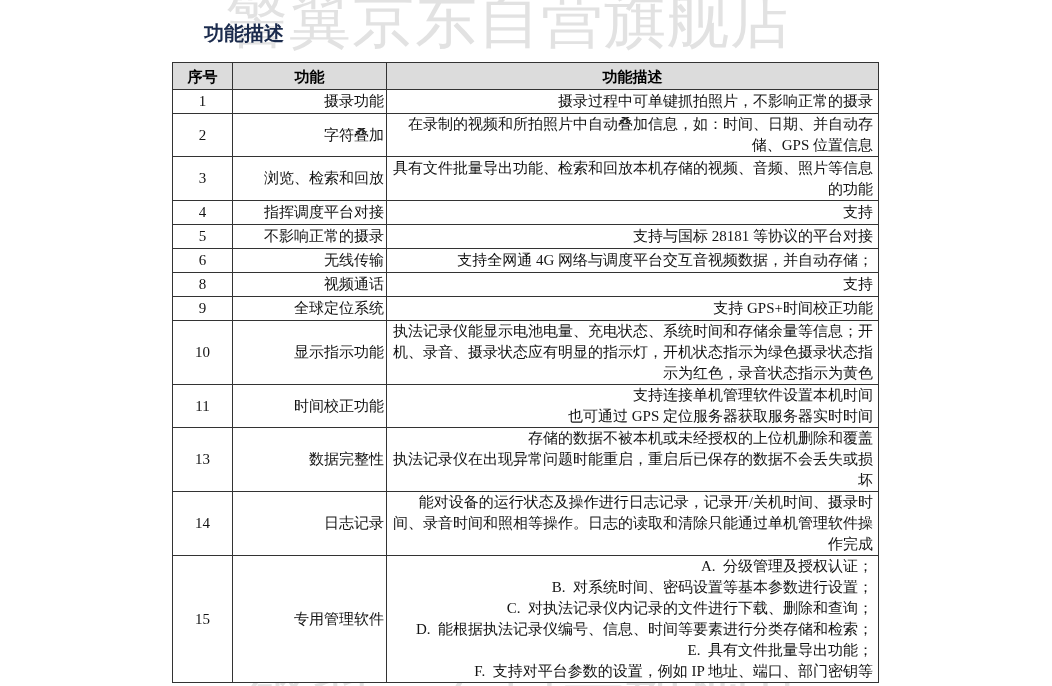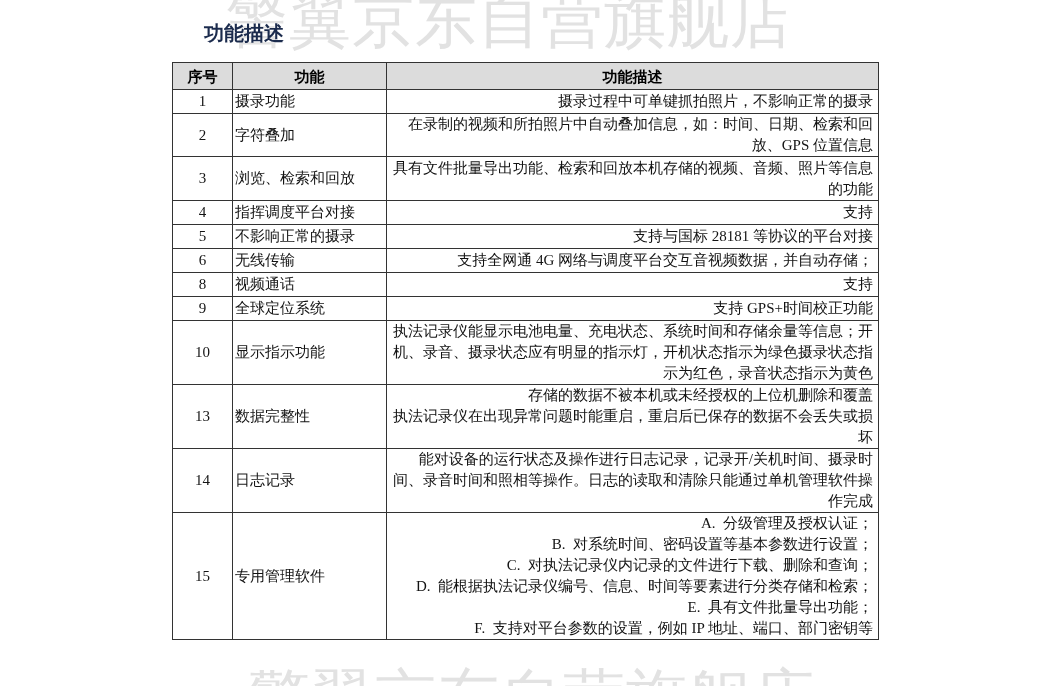--- a/index.html
+++ b/index.html
@@ -66,21 +66,21 @@
   table.features th {
     background: var(--header_bg, #dcdcdc);
     font-family: "Liberation Sans", sans-serif;
     font-weight: bold;
     font-size: 15px;
     text-align: center;
     height: 24px;
     color: #000;
   }
   td.c-no   { text-align: center; font-size: 15px; }
-  td.c-func { text-align: left; padding: 0 2px; }
+  td.c-func { text-align: right; padding: 0 2px; }
   td.c-desc {
     text-align: right;
     padding: 0 5px;
     white-space: pre-wrap;
     word-break: break-all;
   }
 </style>
 </head>
 <body>
 
@@ -106,21 +106,21 @@
     </thead>
     <tbody>
       <tr style="height:22px">
         <td class="c-no">1</td>
         <td class="c-func">摄录功能</td>
         <td class="c-desc">摄录过程中可单键抓拍照片，不影响正常的摄录</td>
       </tr>
       <tr style="height:42px">
         <td class="c-no">2</td>
         <td class="c-func">字符叠加</td>
-        <td class="c-desc">在录制的视频和所拍照片中自动叠加信息，如：时间、日期、检索和回放、GPS 位置信息</td>
+        <td class="c-desc">在录制的视频和所拍照片中自动叠加信息，如：时间、日期、并自动存储、GPS 位置信息</td>
       </tr>
       <tr style="height:44px">
         <td class="c-no">3</td>
         <td class="c-func">浏览、检索和回放</td>
         <td class="c-desc">具有文件批量导出功能、检索和回放本机存储的视频、音频、照片等信息的功能</td>
       </tr>
       <tr style="height:21px">
         <td class="c-no">4</td>
         <td class="c-func">指挥调度平台对接</td>
         <td class="c-desc">支持</td>
@@ -143,20 +143,26 @@
       <tr style="height:21px">
         <td class="c-no">9</td>
         <td class="c-func">全球定位系统</td>
         <td class="c-desc">支持 GPS+时间校正功能</td>
       </tr>
       <tr style="height:63px">
         <td class="c-no">10</td>
         <td class="c-func">显示指示功能</td>
         <td class="c-desc">执法记录仪能显示电池电量、充电状态、系统时间和存储余量等信息；开机、录音、摄录状态应有明显的指示灯，开机状态指示为绿色摄录状态指示为红色，录音状态指示为黄色</td>
       </tr>
+      <tr style="height:40px">
+        <td class="c-no">11</td>
+        <td class="c-func">时间校正功能</td>
+        <td class="c-desc">支持连接单机管理软件设置本机时间
+也可通过 GPS 定位服务器获取服务器实时时间</td>
+      </tr>
       <tr style="height:63px">
         <td class="c-no">13</td>
         <td class="c-func">数据完整性</td>
         <td class="c-desc">存储的数据不被本机或未经授权的上位机删除和覆盖
 执法记录仪在出现异常问题时能重启，重启后已保存的数据不会丢失或损坏</td>
       </tr>
       <tr style="height:64px">
         <td class="c-no">14</td>
         <td class="c-func">日志记录</td>
         <td class="c-desc">能对设备的运行状态及操作进行日志记录，记录开/关机时间、摄录时间、录音时间和照相等操作。日志的读取和清除只能通过单机管理软件操作完成</td>

